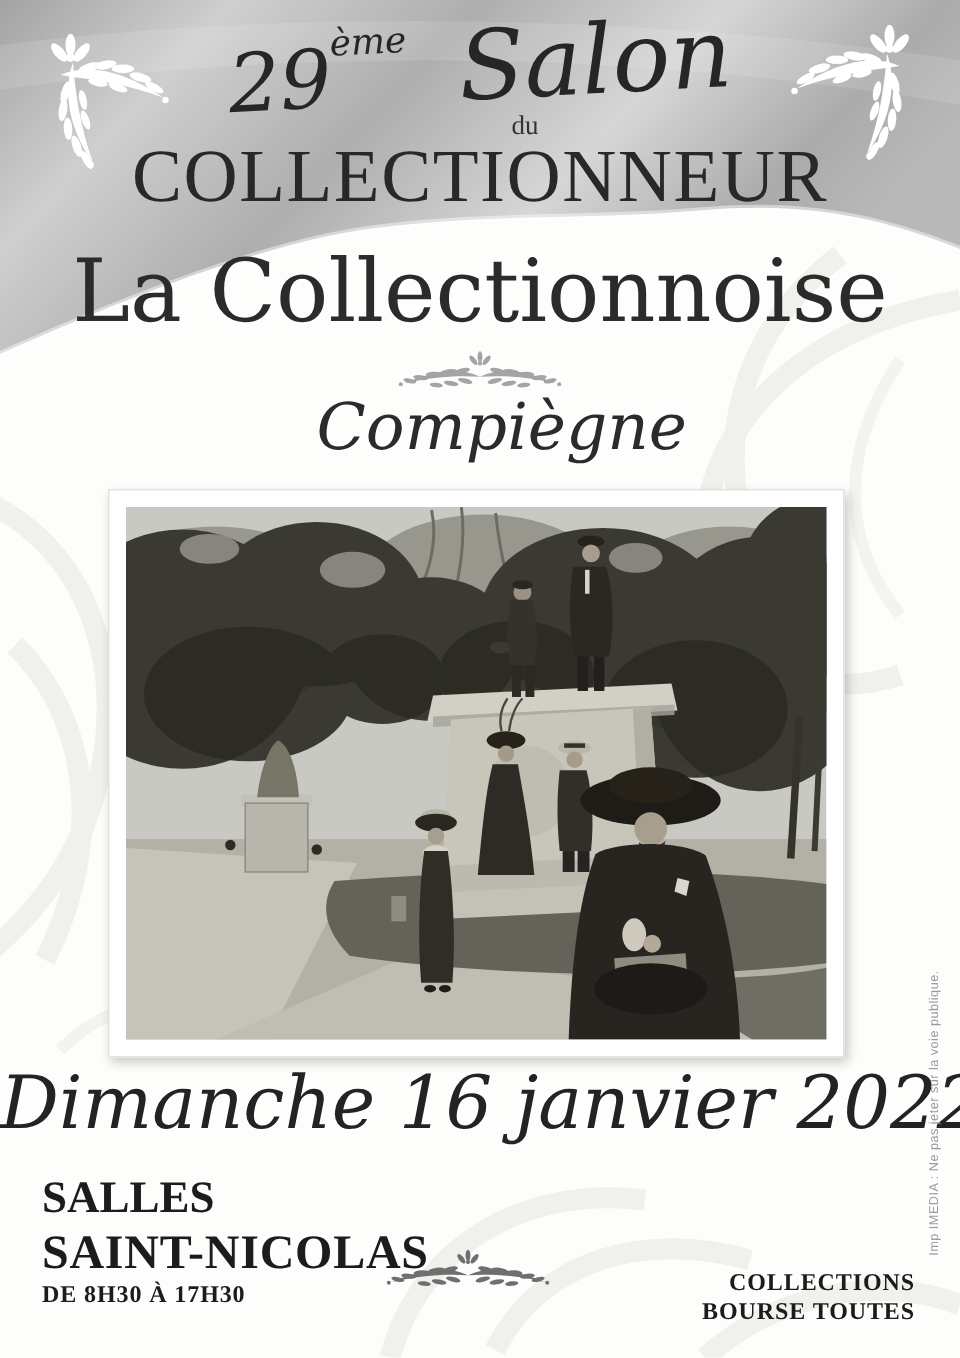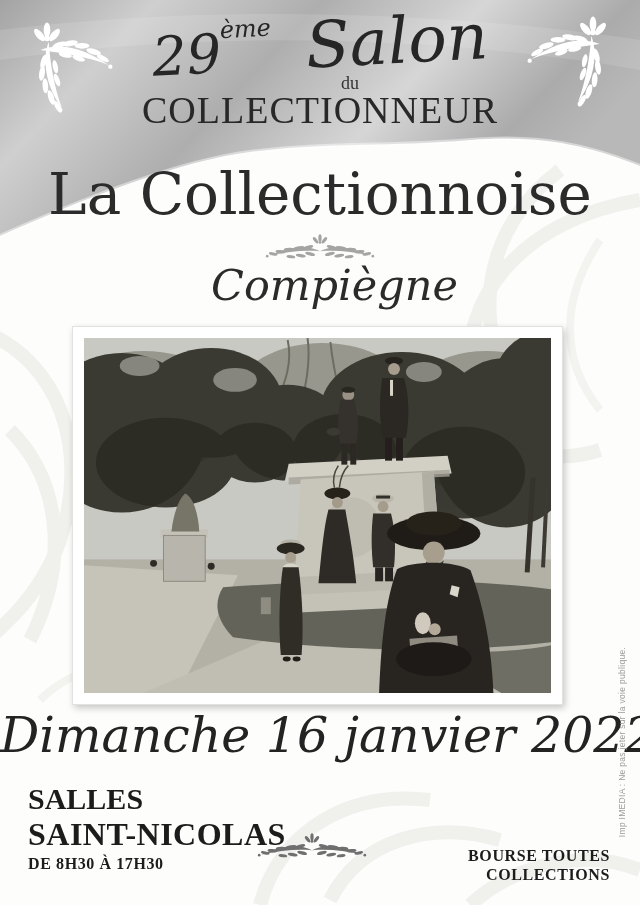--- a/index.html
+++ b/index.html
@@ -24,21 +24,21 @@
   }
   .edition-number { font-size:54px; }
   .edition-suffix { font-size:24px; vertical-align:34px; }
   .salon-word { font-size:64px; margin-left:34px; }
   .du-word {
     position:absolute; top:73px; left:30px; width:100%;
     text-align:center; font-size:18px; color:#333;
   }
   .collector-word {
     position:absolute; top:88px; left:0; width:100%;
-    text-align:center; font-size:38px; letter-spacing:1px; color:#282828;
+    text-align:center; font-size:50px; letter-spacing:1px; color:#282828;
     font-family:"Liberation Serif", serif;
   }
   .corner-orn { position:absolute; width:100px; height:100px; }
   .corner-left { top:20px; left:22px; }
   .corner-right { top:14px; left:518px; transform:scaleX(-1); }
 
   
   .event-name {
     position:absolute; top:160px; left:0; width:100%; text-align:center;
     font-family:"DejaVu Serif", serif; 
@@ -362,20 +362,20 @@
         <ellipse cx="102" cy="39" rx="9" ry="3" transform="rotate(14 102 39)"></ellipse>
         <ellipse cx="85" cy="42" rx="9" ry="3" transform="rotate(10 85 42)"></ellipse>
         <ellipse cx="67" cy="44" rx="8" ry="2.8" transform="rotate(6 67 44)"></ellipse>
         <circle cx="24" cy="43" r="2.4"></circle>
       </g>
       <use href="#div-arm2" transform="translate(240,0) scale(-1,1)"></use>
     </g>
   </svg>
 
   <div class="bourse">
+    <div>COLLECTIONS</div>
     <div>BOURSE TOUTES</div>
-    <div>COLLECTIONS</div>
   </div>
 
 
   <div class="printer-note">Imp IMEDIA : Ne pas jeter sur la voie publique.</div>
 
 </div>
 
 </body></html>

